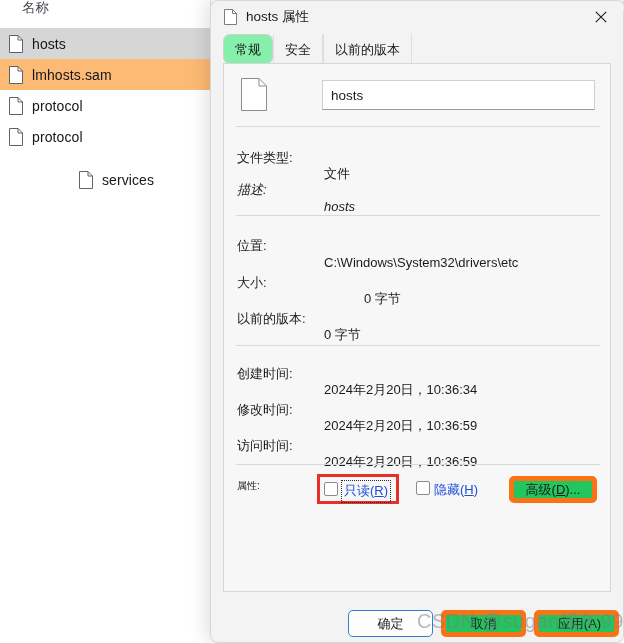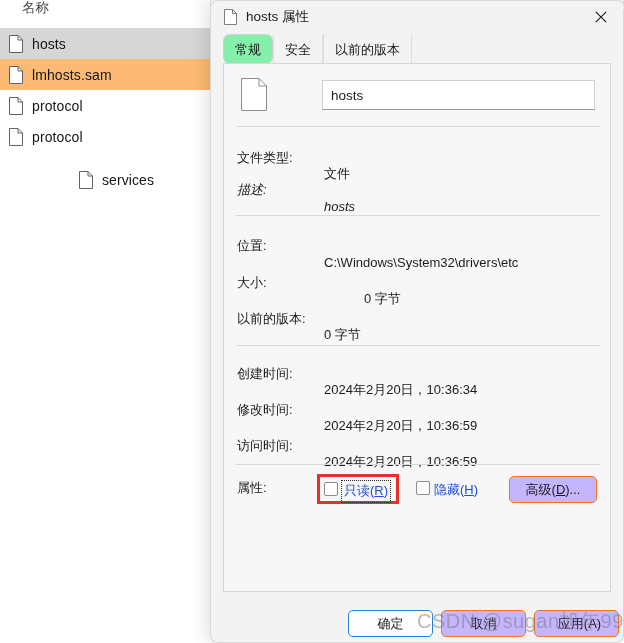--- a/index.html
+++ b/index.html
@@ -240,21 +240,21 @@
     position: absolute;
     left: 0;
     top: 408px;
     width: 100%;
     height: 32px;
   }
   .attr-label {
     position: absolute;
     left: 13px;
     top: 7px;
-    font-size: 13px;
+    font-size: 10px;
   }
   .red-highlight {
     position: absolute;
     left: 93px;
     top: 2px;
     width: 82px;
     height: 30px;
     border: 3px solid #e8302a;
     box-sizing: border-box;
   }
@@ -297,22 +297,22 @@
     margin-right: 4px;
     flex: 0 0 auto;
   }
   .chk-text {
     font-size: 13px;
     color: #1d4ed8;
   }
   .chk-text u { text-decoration: underline; }
 
   .btn {
-    background: #c4b5fd;
-    border: 1px solid #f97316;
+    background: #22c55e;
+    border: 5px solid #f97316;
     border-radius: 5px;
     font-size: 13px;
     color: #1b1b1b;
     display: flex;
     align-items: center;
     justify-content: center;
     box-sizing: border-box;
     cursor: default;
     font-family: "Liberation Sans", "DejaVu Sans", sans-serif;
   }

